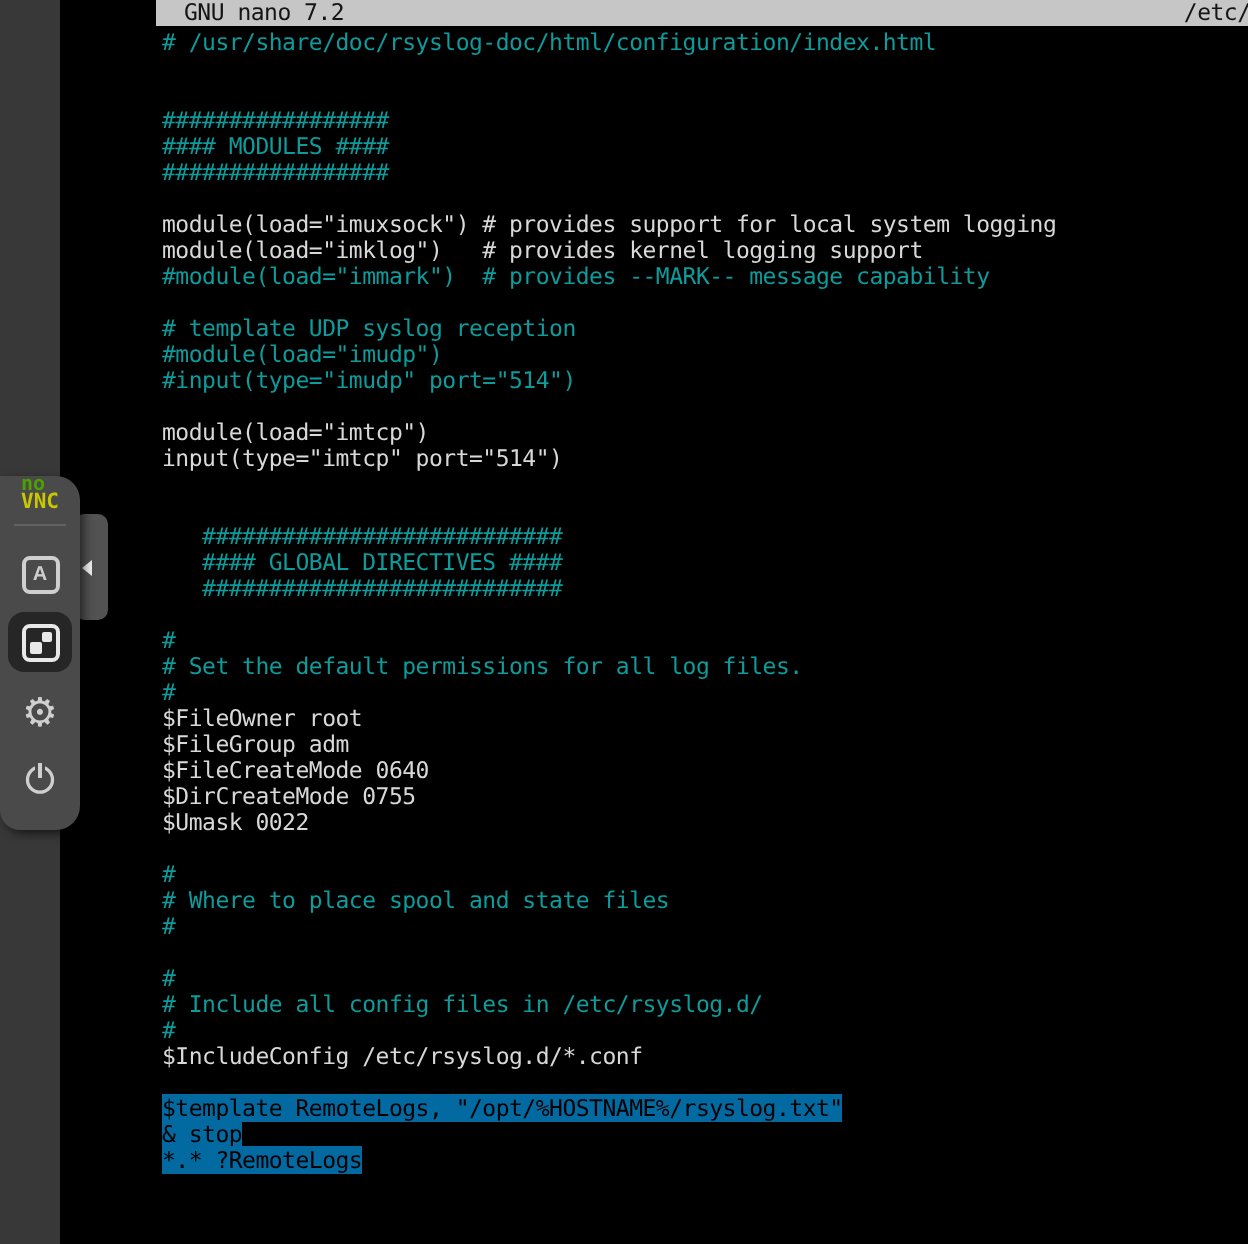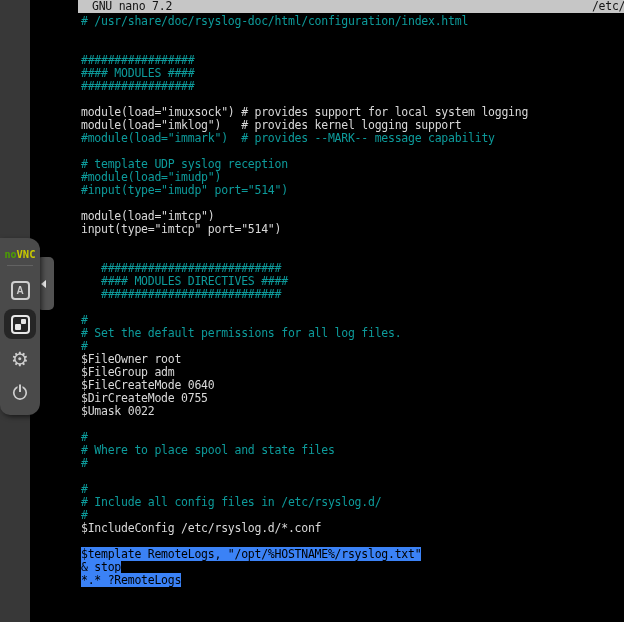--- a/index.html
+++ b/index.html
@@ -7,31 +7,31 @@
           font-family:"DejaVu Sans Mono",monospace;}
   .strip{position:absolute;left:0;top:0;width:30px;height:100%;background:#383838;}
   .terminal{position:absolute;left:30px;top:0;width:594px;height:100%;background:#000;margin-left:48px;}
   .titlebar{height:13px;background:#c6c6c6;color:#141414;font-size:11.5px;letter-spacing:-0.25px;
             line-height:13px;display:flex;justify-content:space-between;padding-left:14px;
             overflow:hidden;white-space:pre;}
   .content{padding:2px 0 0 3px;}
   .ln{height:13px;line-height:13px;font-size:11.5px;letter-spacing:-0.25px;white-space:pre;}
   .t-comment{color:#0d9b9b;}
   .t-code{color:#d8d8d8;}
-  .t-selected{background:#3b82f6;color:#000;}
+  .t-selected{background:#0369a1;color:#000;}
   
   .handle{position:absolute;left:37px;top:257px;width:17px;height:53px;background:#525252;
           border-radius:5px;z-index:5;display:flex;align-items:center;justify-content:center;
           box-shadow:1px 1px 3px rgba(0,0,0,.5);}
   .tri{width:0;height:0;border-top:4px solid transparent;border-bottom:4px solid transparent;
        border-right:5px solid #efefef;margin-right:4px;}
   .panel{position:absolute;left:0;top:238px;width:40px;height:177px;background:#4a4a4a;
          border-radius:0 12px 12px 10px;z-index:6;box-shadow:2px 2px 5px rgba(0,0,0,.55);
          display:flex;flex-direction:column;align-items:center;}
-  .logo{display:flex;flex-direction:row;align-items:center;margin-top:12px;line-height:9px;
+  .logo{display:flex;flex-direction:column;margin-top:0;line-height:9px;
         font-weight:bold;}
   .logo-no{color:#4ca000;font-size:10px;}
   .logo-vnc{color:#c8c800;font-size:10.5px;}
   .divider{width:26px;border-top:1px solid #626262;margin:6px 0 4px 0;}
   .btn{width:32px;height:26px;display:flex;align-items:center;justify-content:center;
        margin-top:7px;cursor:pointer;}
   .btn.active{background:#262626;border-radius:8px;height:30px;margin-top:6px;}
   .keycap{width:15px;height:15px;border:2px solid #cfcfcf;border-radius:4px;color:#cfcfcf;
           font-size:10px;font-weight:bold;display:flex;align-items:center;justify-content:center;
           font-family:"Liberation Sans",sans-serif;}
@@ -67,21 +67,21 @@
         <div class="ln"></div>
         <div class="ln"><span class="t-comment"># template UDP syslog reception</span></div>
         <div class="ln"><span class="t-comment">#module(load="imudp")</span></div>
         <div class="ln"><span class="t-comment">#input(type="imudp" port="514")</span></div>
         <div class="ln"></div>
         <div class="ln"><span class="t-code">module(load="imtcp")</span></div>
         <div class="ln"><span class="t-code">input(type="imtcp" port="514")</span></div>
         <div class="ln"></div>
         <div class="ln"></div>
         <div class="ln"><span class="t-comment">   ###########################</span></div>
-        <div class="ln"><span class="t-comment">   #### MODULES DIRECTIVES ####</span></div>
+        <div class="ln"><span class="t-comment">   #### GLOBAL DIRECTIVES ####</span></div>
         <div class="ln"><span class="t-comment">   ###########################</span></div>
         <div class="ln"></div>
         <div class="ln"><span class="t-comment">#</span></div>
         <div class="ln"><span class="t-comment"># Set the default permissions for all log files.</span></div>
         <div class="ln"><span class="t-comment">#</span></div>
         <div class="ln"><span class="t-code">$FileOwner root</span></div>
         <div class="ln"><span class="t-code">$FileGroup adm</span></div>
         <div class="ln"><span class="t-code">$FileCreateMode 0640</span></div>
         <div class="ln"><span class="t-code">$DirCreateMode 0755</span></div>
         <div class="ln"><span class="t-code">$Umask 0022</span></div>

